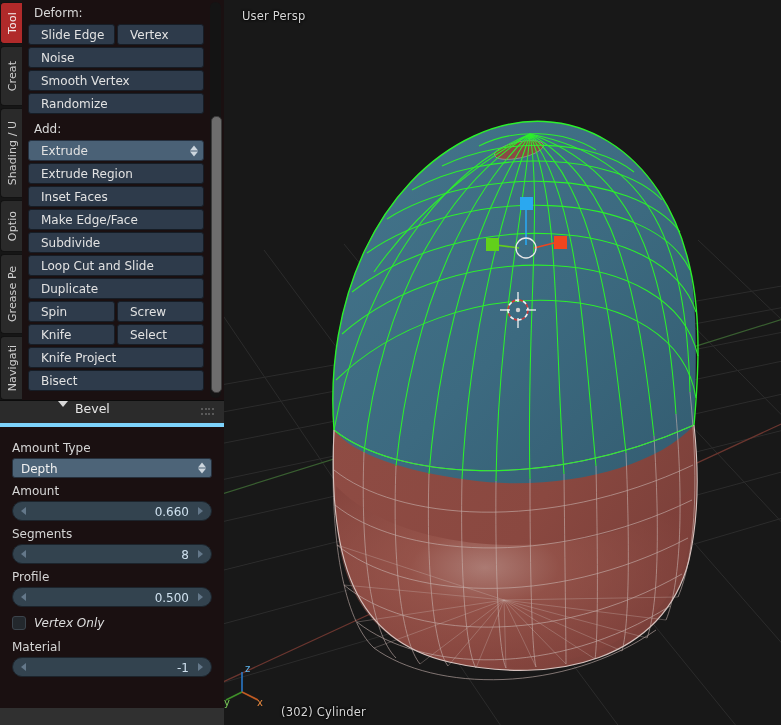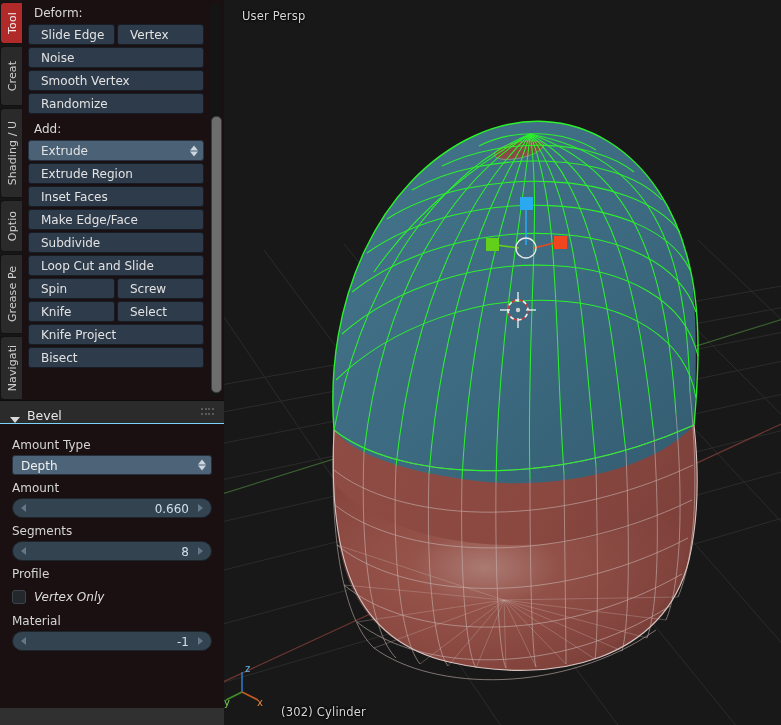--- a/index.html
+++ b/index.html
@@ -87,21 +87,21 @@
     background:#6d6d6d;border:1px solid #3a3a3a;border-radius:5px;
   }
 
   
   #bevelpanel{
     position:absolute;left:0;top:400px;width:224px;height:308px;
     background:#1a1011;border-top:1px solid #0c0c0c;
   }
   #bevel-header{
     position:relative;height:22px;background:#2b2b2b;
-    border-bottom:1px solid #7dd3fc;display:flex;align-items:flex-end;cursor:pointer;
+    border-bottom:4px solid #7dd3fc;display:flex;align-items:flex-start;cursor:pointer;padding-left:48px;
   }
   #bevel-header .tri{
     margin-left:10px;width:0;height:0;
     border-left:5px solid transparent;border-right:5px solid transparent;
     border-top:6px solid #d8d8d8;
   }
   #bevel-title{margin-left:7px;font-size:12.5px;color:#e6e6e6;}
   #bevel-grip{
     position:absolute;right:10px;top:7px;width:13px;height:8px;
     display:grid;grid-template-columns:repeat(4,1fr);grid-template-rows:repeat(2,1fr);gap:1px;
@@ -374,20 +374,23 @@
           <div class="btnrow">
             <div class="tbtn"><span>Make Edge/Face</span></div>
           </div>
           <div class="btnrow">
             <div class="tbtn"><span>Subdivide</span></div>
           </div>
           <div class="btnrow">
             <div class="tbtn"><span>Loop Cut and Slide</span></div>
           </div>
           <div class="btnrow">
+            <div class="tbtn"><span>Duplicate</span></div>
+          </div>
+          <div class="btnrow">
             <div class="tbtn"><span>Spin</span></div>
             <div class="tbtn"><span>Screw</span></div>
           </div>
           <div class="btnrow">
             <div class="tbtn"><span>Knife</span></div>
             <div class="tbtn"><span>Select</span></div>
           </div>
           <div class="btnrow">
             <div class="tbtn"><span>Knife Project</span></div>
           </div>
@@ -434,20 +437,25 @@
         </div>
 
         <div class="fld-label">Segments</div>
         <div class="slider">
           <span class="arr l"></span>
           <span class="val">8</span>
           <span class="arr r"></span>
         </div>
 
         <div class="fld-label">Profile</div>
+        <div class="slider">
+          <span class="arr l"></span>
+          <span class="val">0.500</span>
+          <span class="arr r"></span>
+        </div>
 
         <div class="chkrow">
           <span class="chk" id="chk-vertex-only"></span>
           <span class="chk-label">Vertex Only</span>
         </div>
 
 
         <div class="fld-label" style="margin-top:10px;">Material</div>
         <div class="slider">
           <span class="arr l"></span>

